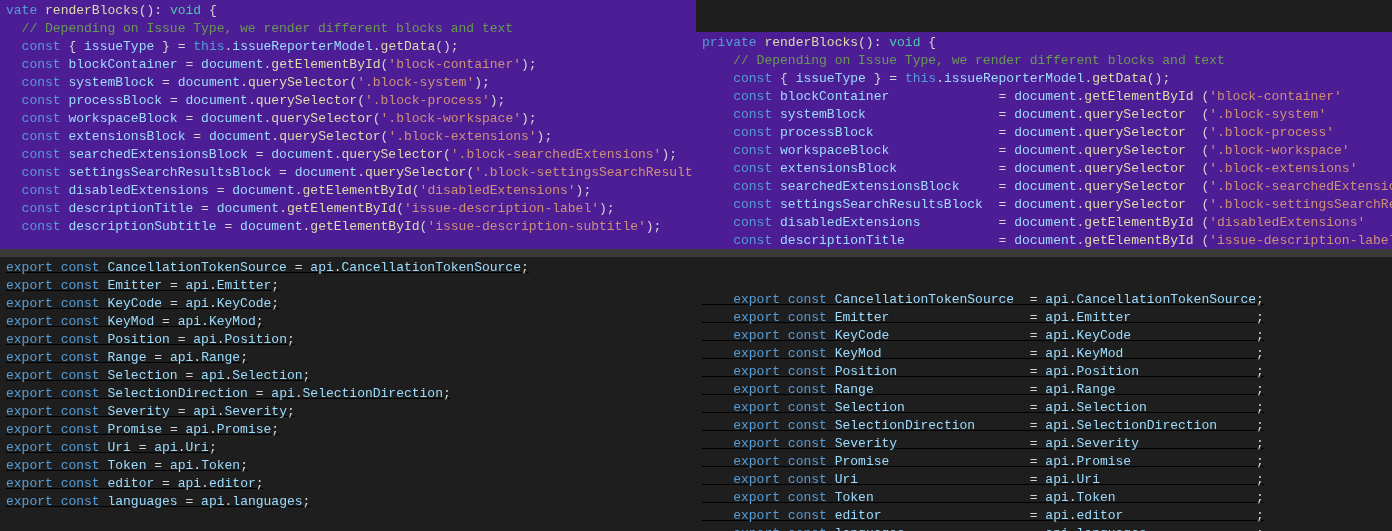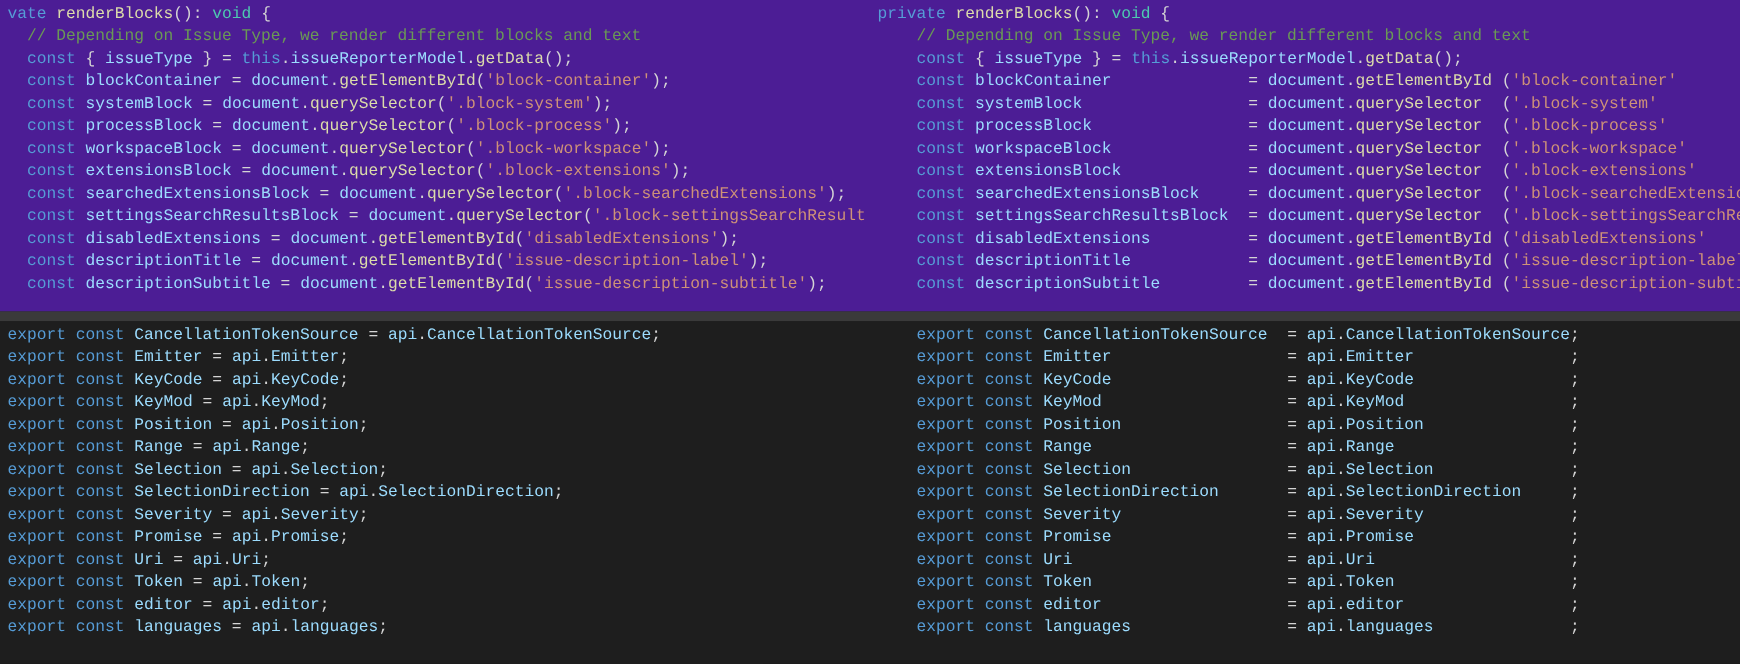--- a/index.html
+++ b/index.html
@@ -10,29 +10,29 @@
     font-size: 13px;
     line-height: 18px;
   }
   .pane-h { display: flex; width: 100%; }
   .top { height: 249px; }
   .sep {
     height: 8px;
     background: #3a3a3a;
     width: 100%;
   }
-  .bottom { height: 274px; }
+  .bottom { height: 274px; text-decoration: underline; }
   .pane {
     width: 50%;
     overflow: hidden;
     white-space: pre;
     padding: 2px 4px 2px 6px;
   }
   .pane.left  { background: #1e1e1e; }
-  .pane.right { background: #1e1e1e; }
+  .pane.right { background: #1e1e1e; margin-top: 32px; }
   .top .pane  { background: #4c1d95; }
 
   .line { height: 18px; }
 
   
   .kw   { color: #569cd6; }  
   .fn   { color: #dcdcaa; }  
   .typ  { color: #4ec9b0; }  
   .id   { color: #9cdcfe; }  
   .str  { color: #ce9178; }  

